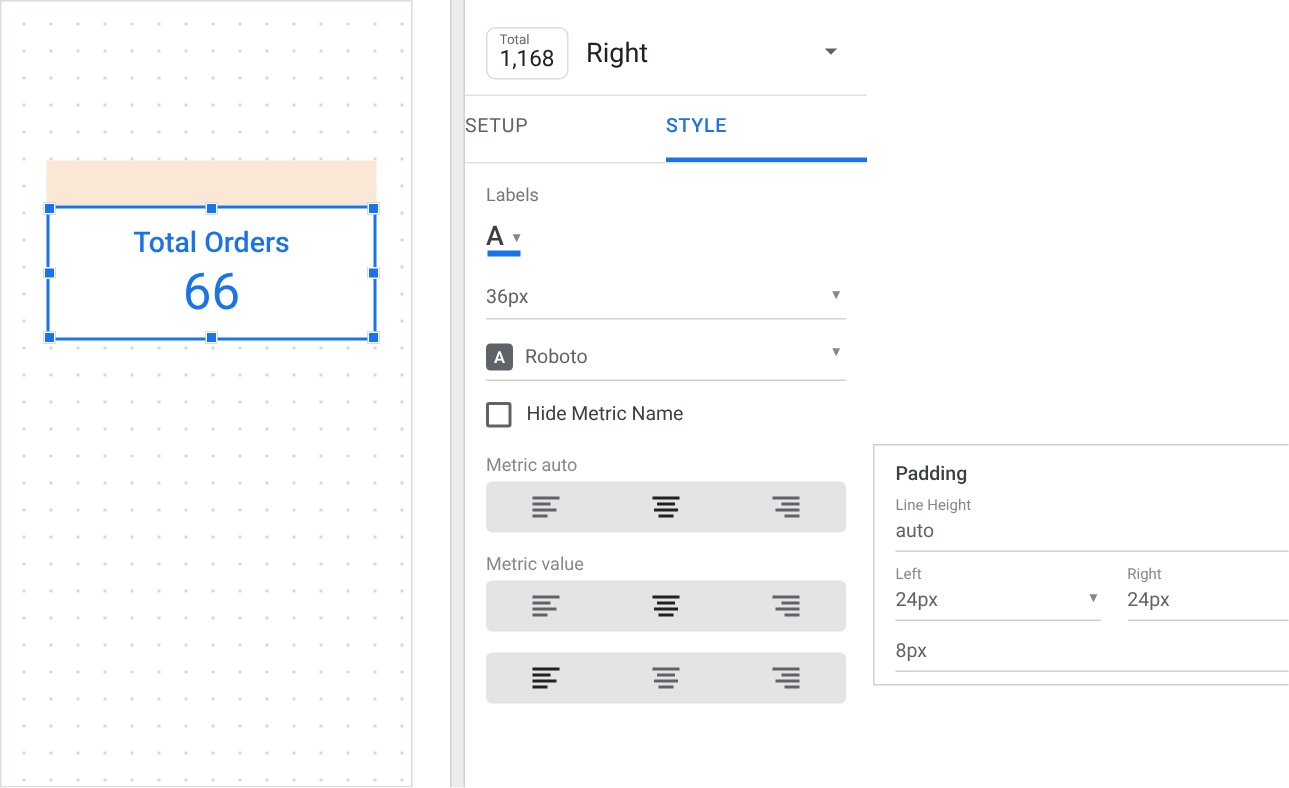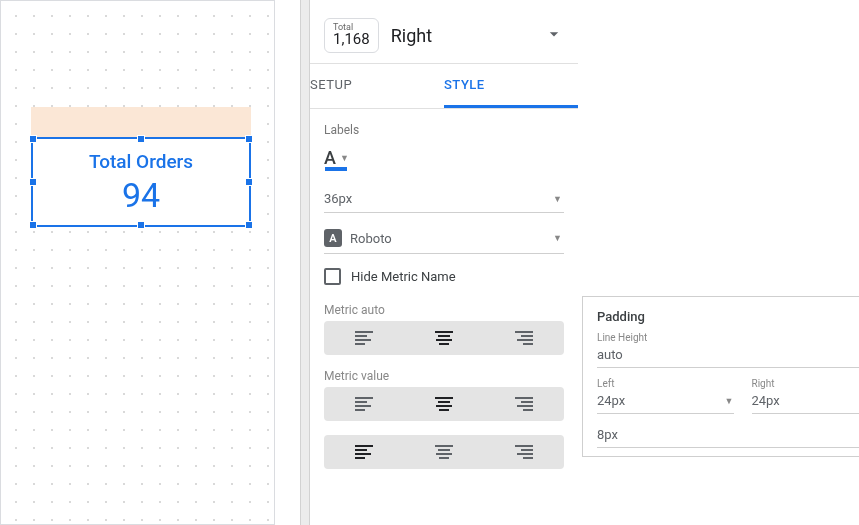--- a/index.html
+++ b/index.html
@@ -151,21 +151,21 @@
     color: #3c4043;
     line-height: 1;
   }
   .font-color .bar {
     width: 22px; height: 4px;
     background: #1a73e8;
   }
 
   .dd {
     display: flex;
-    align-items: center;
+    align-items: flex-start;
     justify-content: space-between;
     border-bottom: 1px solid #cfcfcf;
     padding: 6px 2px 6px 0;
     color: #5f6368;
     font-size: 13px;
     cursor: pointer;
   }
   .dd .dd-left { display:flex; align-items:center; gap:8px; }
   .font-badge {
     width: 18px; height: 18px;
@@ -245,21 +245,21 @@
   .popup-col { flex:1; }
 </style>
 </head>
 <body>
 
 <div class="canvas">
   <div class="canvas-page">
     <div class="header-block"></div>
     <div class="scorecard">
       <div class="metric-name">Total Orders</div>
-      <div class="metric-value">94</div>
+      <div class="metric-value">66</div>
       <div class="handle h-tl"></div>
       <div class="handle h-tm"></div>
       <div class="handle h-tr"></div>
       <div class="handle h-ml"></div>
       <div class="handle h-mr"></div>
       <div class="handle h-bl"></div>
       <div class="handle h-bm"></div>
       <div class="handle h-br"></div>
     </div>
   </div>

